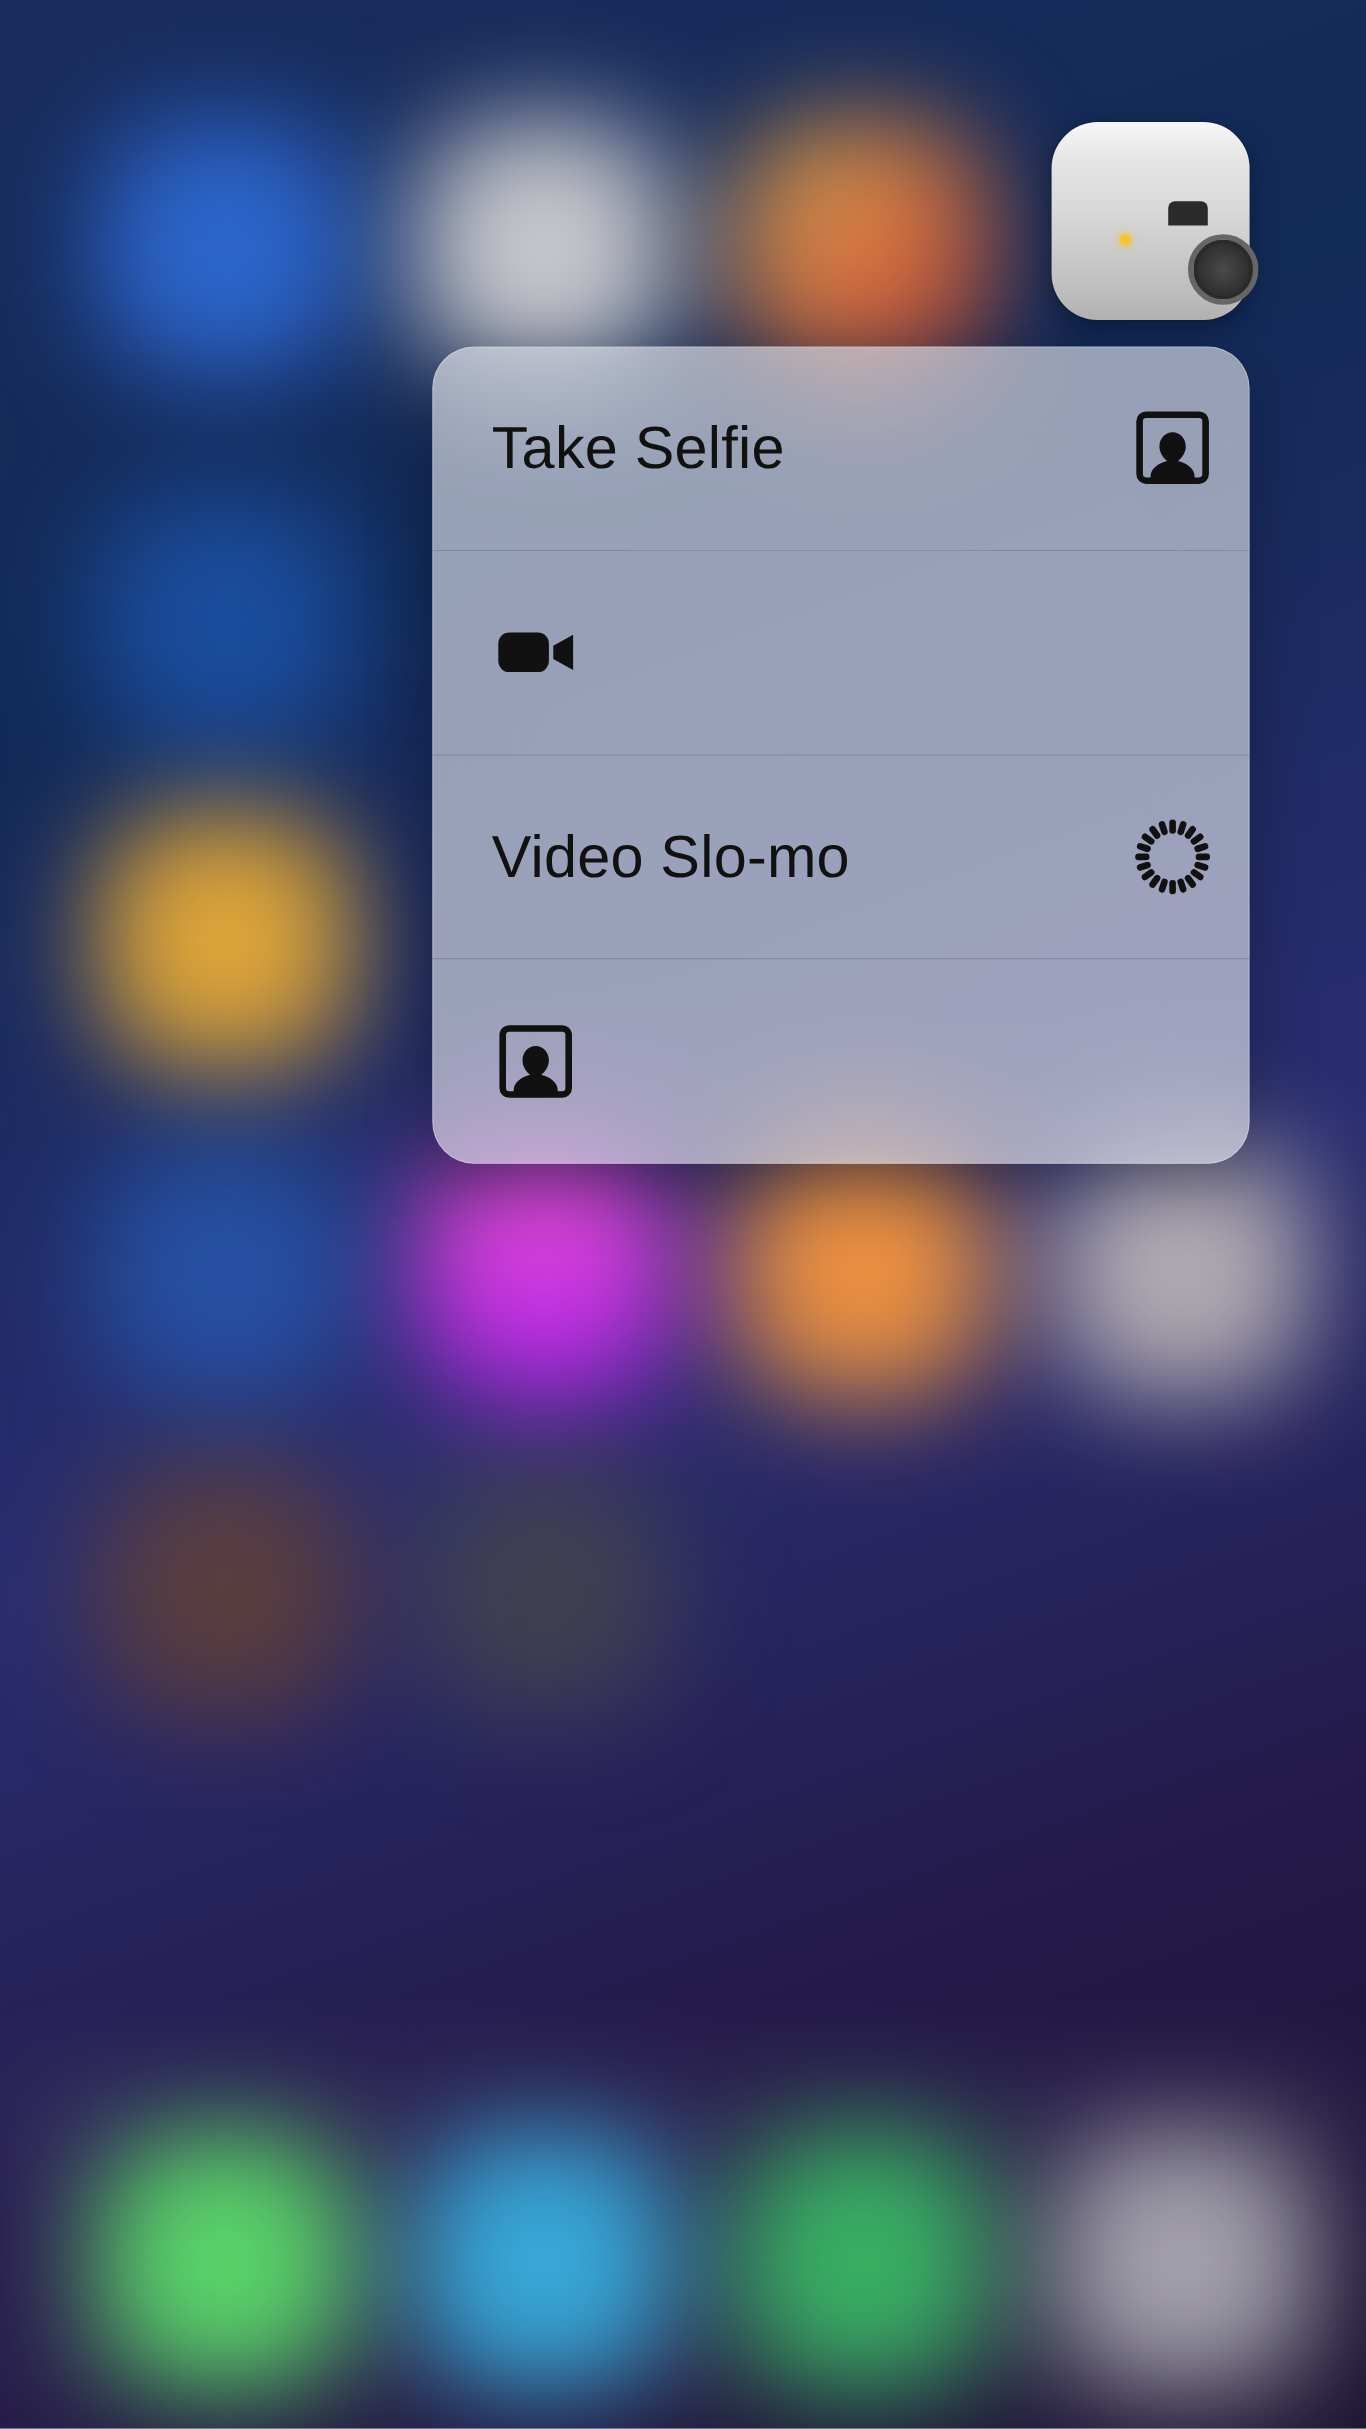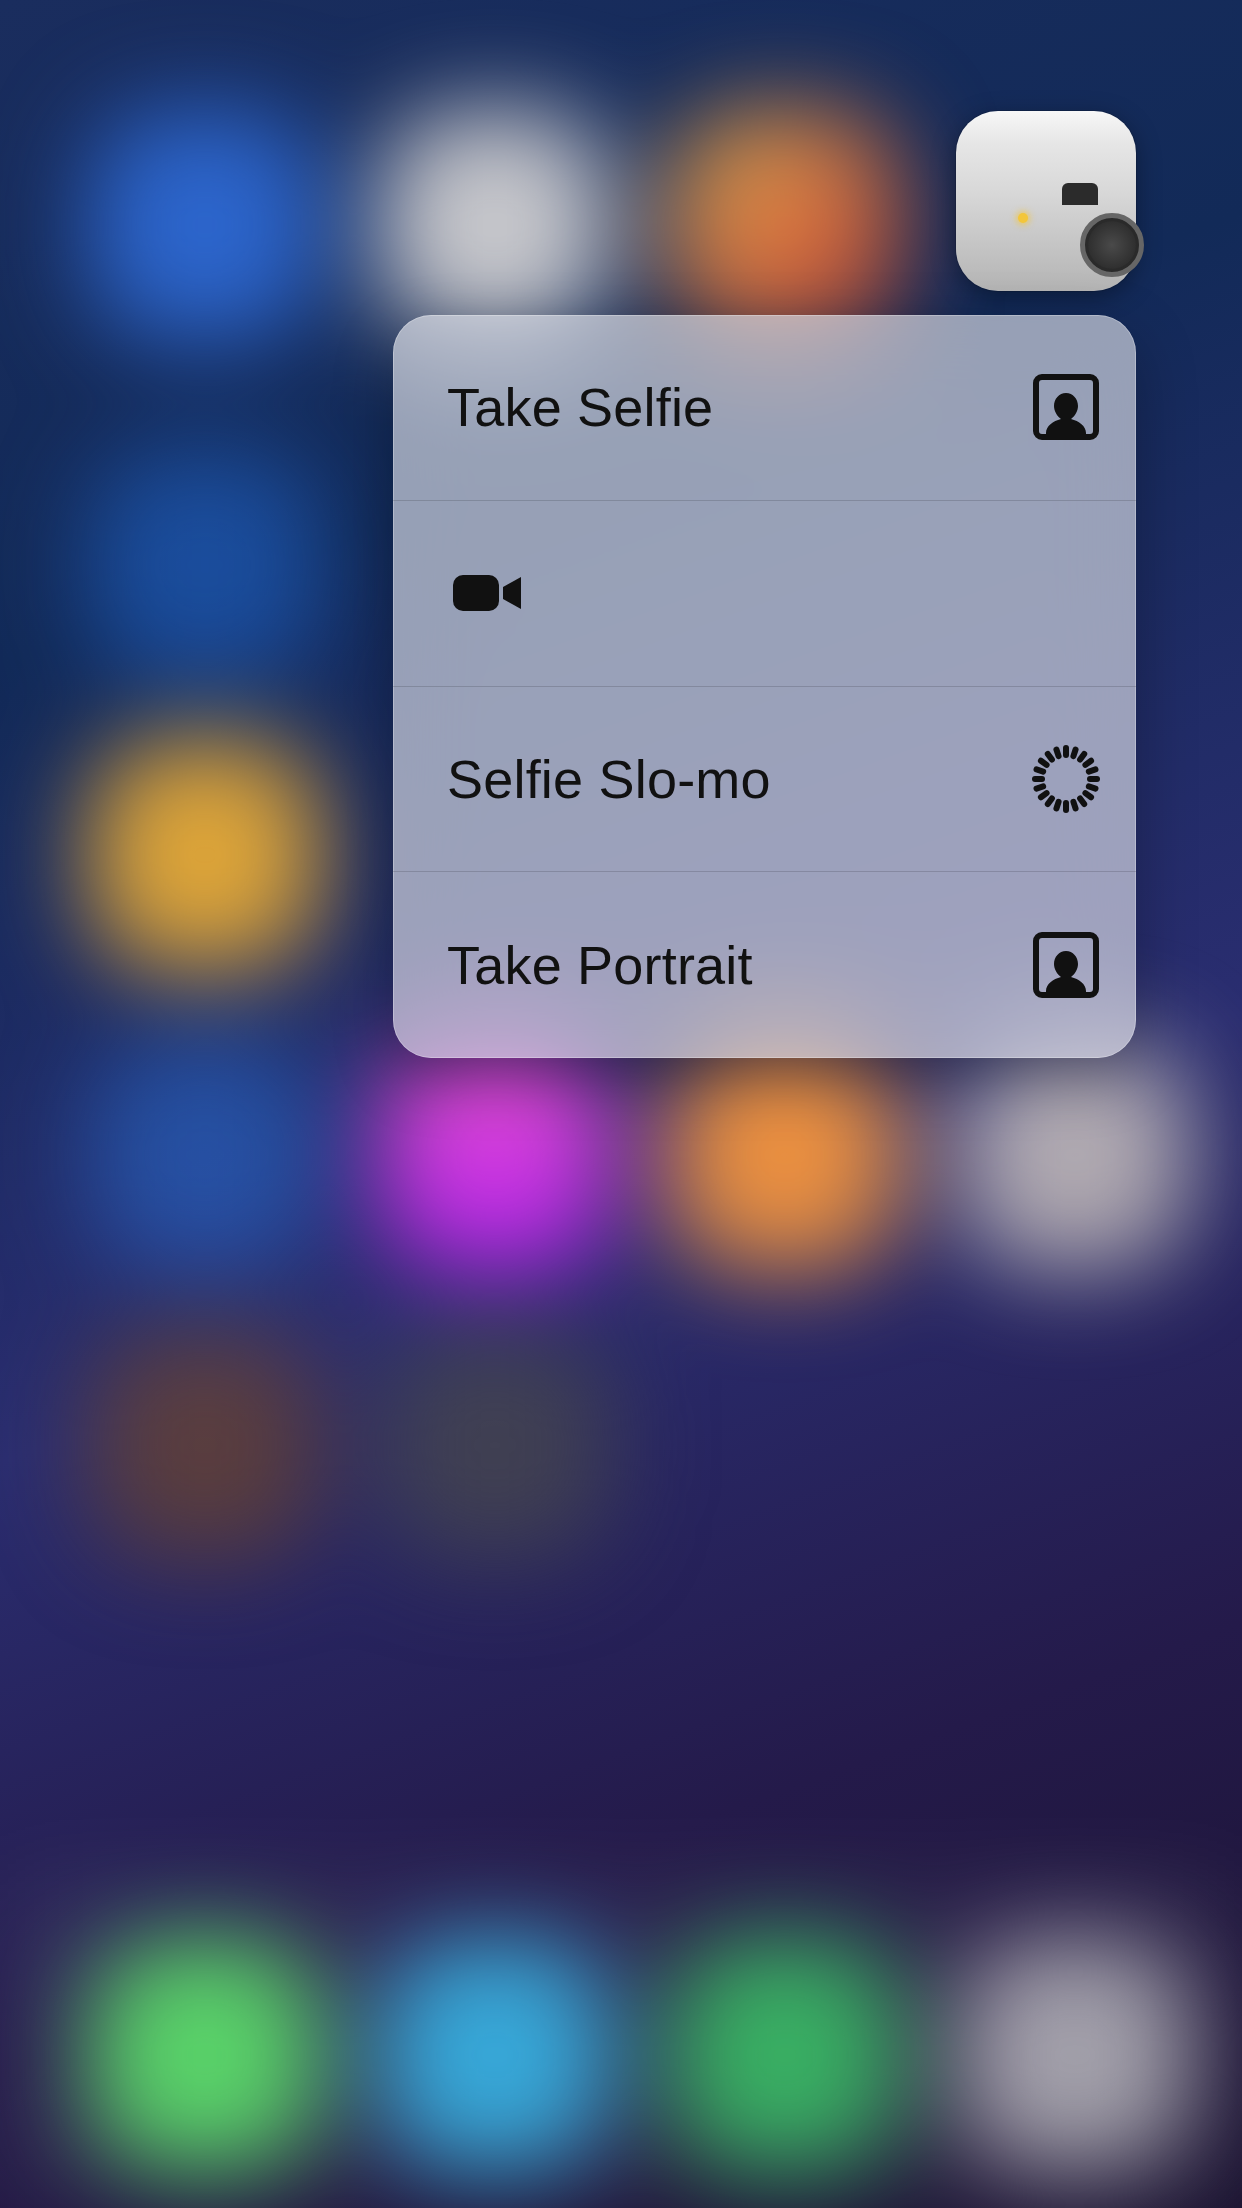--- a/index.html
+++ b/index.html
@@ -148,21 +148,21 @@
     <div class="menu-item">
       <span class="menu-icon">
         <svg viewBox="0 0 76 48">
           <rect x="4" y="6" width="46" height="36" rx="10" fill="#111"></rect>
           <path fill="#111" d="M54 18 72 8v32L54 30z"></path>
         </svg>
       </span>
     </div>
 
     <div class="menu-item">
-      <span class="menu-label">Selfie Slo-mo</span>
+      <span class="menu-label">Video Slo-mo</span>
       <span class="menu-icon">
         <svg viewBox="0 0 76 76">
           <g fill="#111">
 
             <g transform="translate(38,38)">
               <g id="d">
                   <rect x="-3" y="-34" width="6" height="13" rx="3"></rect>
                 </g>
               <g transform="rotate(18)">
                   <rect x="-3" y="-34" width="6" height="13" rx="3"></rect>
@@ -221,21 +221,20 @@
               <g transform="rotate(342)">
                   <rect x="-3" y="-34" width="6" height="13" rx="3"></rect>
                 </g>
             </g>
           </g>
         </svg>
       </span>
     </div>
 
     <div class="menu-item">
-      <span class="menu-label">Take Portrait</span>
       <span class="menu-icon">
         <svg viewBox="0 0 76 76">
           <rect class="stroke" x="8" y="8" width="60" height="60" rx="6"></rect>
           <path fill="#111" d="M38 24c7 0 12 6 12 13 0 5-3 10-7 13 8 2 15 7 15 14v4H18v-4c0-7 7-12 15-14-4-3-7-8-7-13 0-7 5-13 12-13z"></path>
         </svg>
       </span>
     </div>
 
   </div>
 

